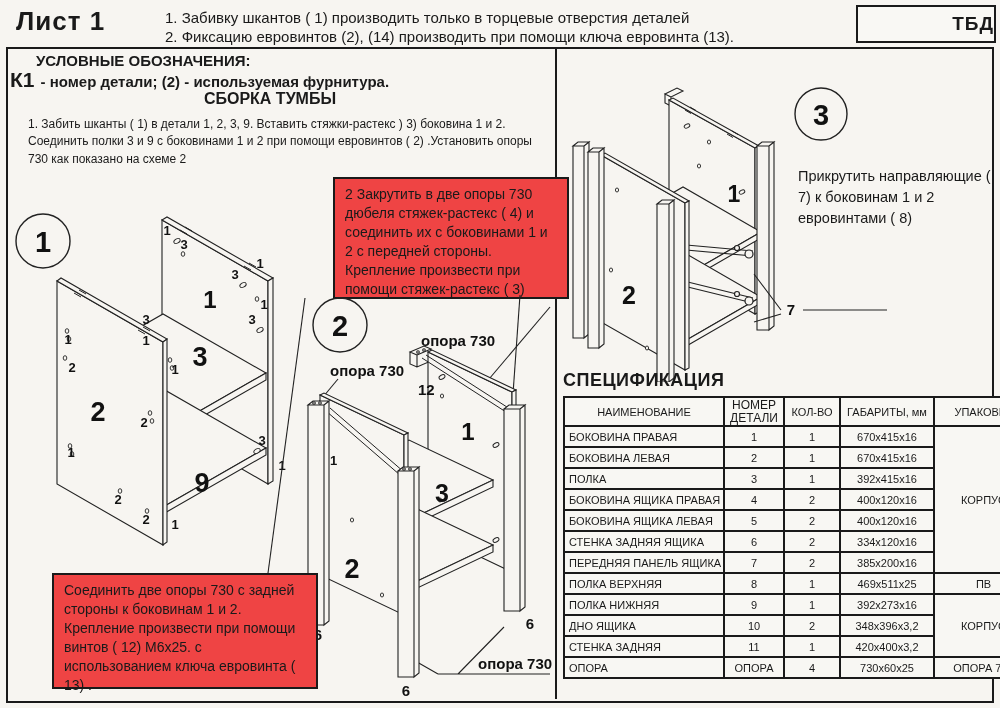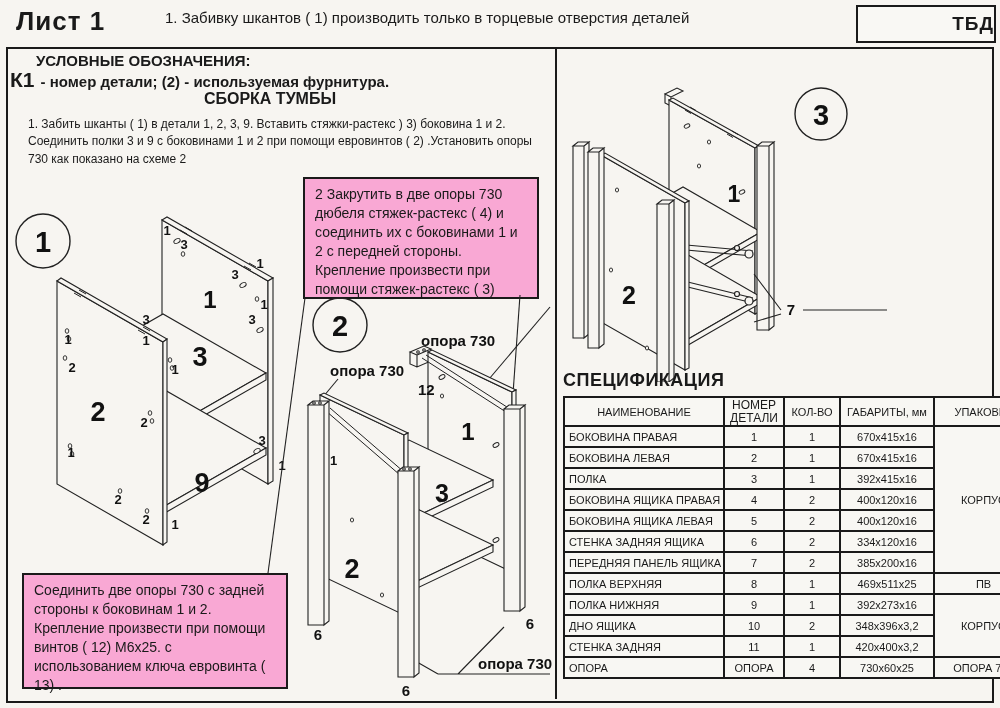--- a/index.html
+++ b/index.html
@@ -10,21 +10,21 @@
   .top-notes{left:165px;top:9px;font-size:15px;line-height:1.25;}
   .code-box{left:856px;top:5px;width:136px;height:34px;border:2px solid #1a1a1a;
             display:flex;align-items:center;justify-content:flex-end;font-size:19px;font-weight:bold;letter-spacing:1px;background:#f9f8f4;}
   .main-box{left:6px;top:47px;width:984px;height:652px;border:2px solid #1a1a1a;}
   .divider{left:555px;top:47px;width:2px;height:652px;background:#1a1a1a;}
   .legend-heading{left:36px;top:52px;font-size:15px;font-weight:bold;}
   .k1-line{left:10px;top:68px;font-size:15px;font-weight:bold;}
   .k1-sym{font-size:21px;font-weight:bold;margin-right:6px;}
   .assembly-title{left:60px;top:90px;width:420px;text-align:center;font-size:16px;font-weight:bold;}
   .step1-para{left:28px;top:116px;width:512px;font-size:12px;line-height:1.44;}
-  .callout-box{border:2px solid #1a1a1a;font-size:14px;line-height:1.36;padding:6px 10px;background:#f9a8d4;}
+  .callout-box{border:2px solid #1a1a1a;font-size:14px;line-height:1.36;padding:6px 10px;background:#ef4444;margin-left:30px;}
   .box-front{left:303px;top:177px;width:212px;height:106px;}
   .box-rear{left:22px;top:573px;width:242px;height:100px;}
   .rails-note{left:798px;top:166px;width:196px;font-size:14.5px;line-height:1.45;}
   .spec-title{left:563px;top:370px;width:427px;text-align:left;font-size:18px;font-weight:bold;letter-spacing:0.5px;}
   table.spec{left:563px;top:396px;width:427px;border-collapse:collapse;table-layout:fixed;background:#f8f7f3;}
   table.spec td,table.spec th{border:2px solid #1a1a1a;font-size:11px;font-weight:normal;
         padding:1px 4px;height:17px;overflow:hidden;white-space:nowrap;}
   th.c-name{width:150px;} th.c-num{width:50px;} th.c-qty{width:46px;} th.c-size{width:84px;} th.c-pack{width:89px;}
   td.name{text-align:left;} td.ctr{text-align:center;} td.size{text-align:center;padding-left:8px;}
   td.pack{text-align:center;}
@@ -34,20 +34,21 @@
   svg .stepnum{font-size:29px;font-weight:bold;text-anchor:middle;}
 </style>
 </head>
 <body>
 
 <div class="sheet">
 
   <div class="abs sheet-title">Лист 1</div>
   <div class="abs top-notes">
     <div>1. Забивку шкантов  ( 1)   производить только в торцевые отверстия деталей</div>
+    <div>2. Фиксацию евровинтов (2), (14) производить при помощи ключа евровинта (13).</div>
   </div>
   <div class="abs code-box">
     <span>ТБД</span>
   </div>
 
   <div class="abs main-box"></div>
   <div class="abs divider"></div>
 
   <div class="abs legend-heading">УСЛОВНЫЕ ОБОЗНАЧЕНИЯ:</div>
   <div class="abs k1-line">
@@ -262,20 +263,21 @@
     <g stroke="#222" stroke-width="1.1" fill="none">
       <path d="M224,258 L197,222 M224,262 L197,270 M246,258 L330,258"></path>
     </g>
     <g>
       <text class="big" style="font-size:23px" text-anchor="middle" x="177" y="150">1</text>
       <text class="big" style="font-size:25px" text-anchor="middle" x="72" y="252">2</text>
       <text class="lbl" text-anchor="middle" x="234" y="263">7</text>
     </g>
   </svg>
 
+  <div class="abs rails-note">Прикрутить направляющие ( 7)   к боковинам 1 и 2 евровинтами  ( 8)</div>
 
   <div class="abs spec-title">СПЕЦИФИКАЦИЯ</div>
   <table class="spec abs">
     <thead>
       <tr>
         <th class="c-name" style="white-space:normal">НАИМЕНОВАНИЕ</th>
         <th class="c-num" style="white-space:normal;font-size:12px;line-height:1.05">НОМЕР ДЕТАЛИ</th>
         <th class="c-qty">КОЛ-ВО</th>
         <th class="c-size">ГАБАРИТЫ, мм</th>
         <th class="c-pack">УПАКОВКА</th>

